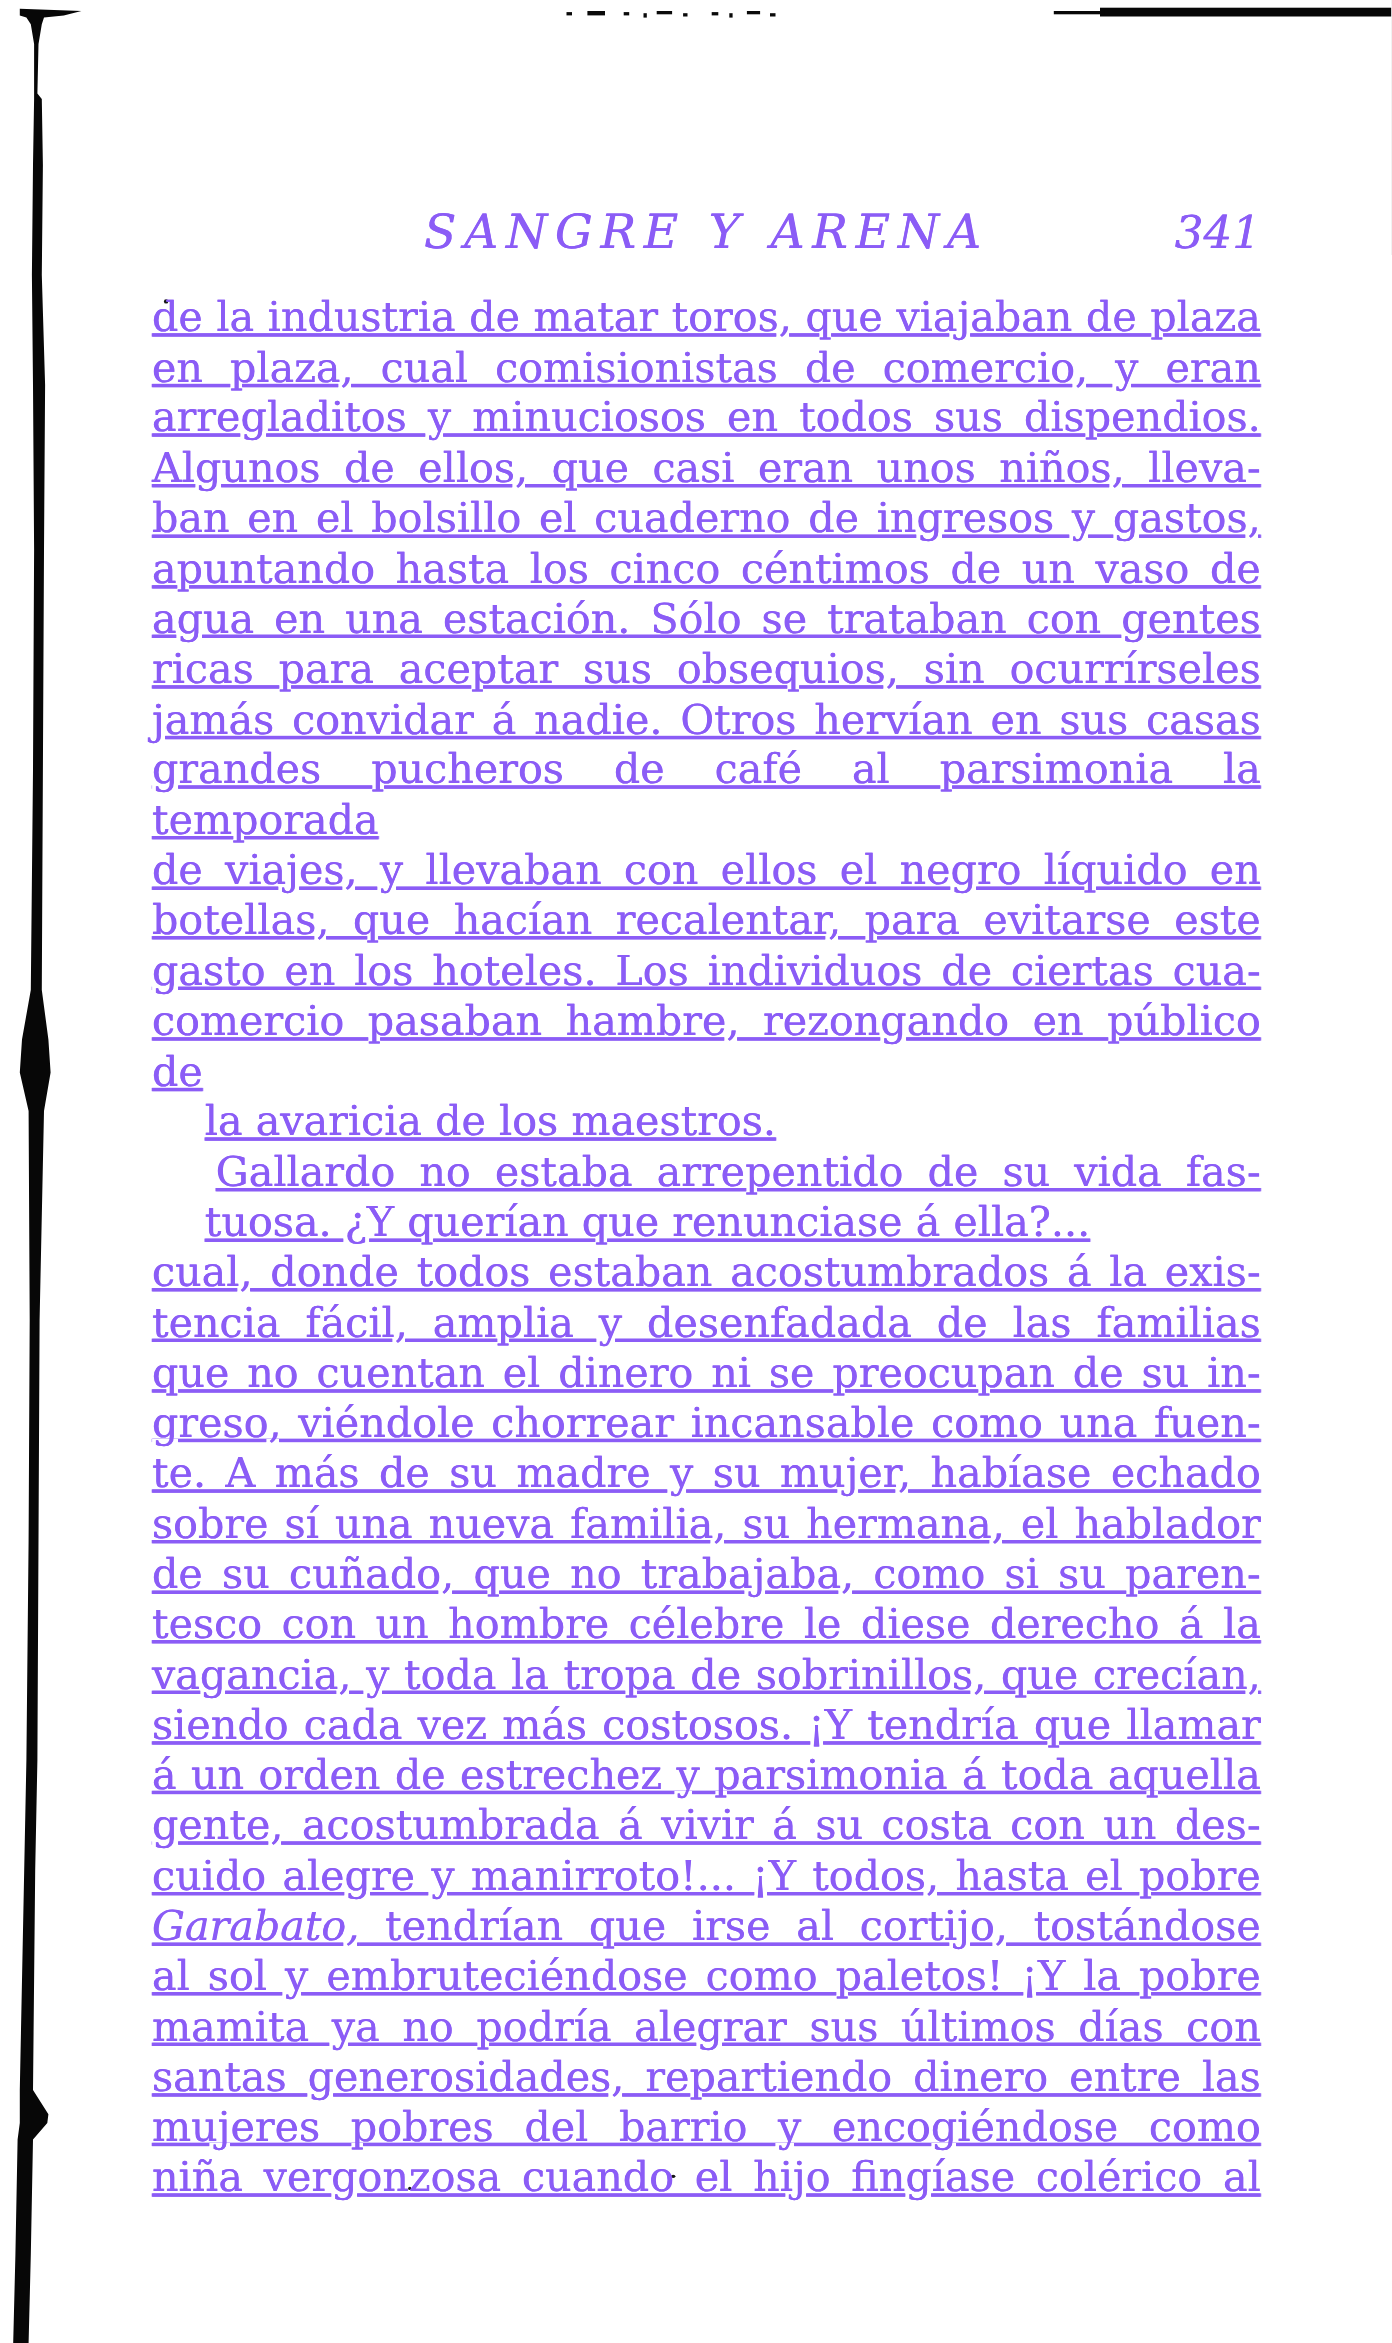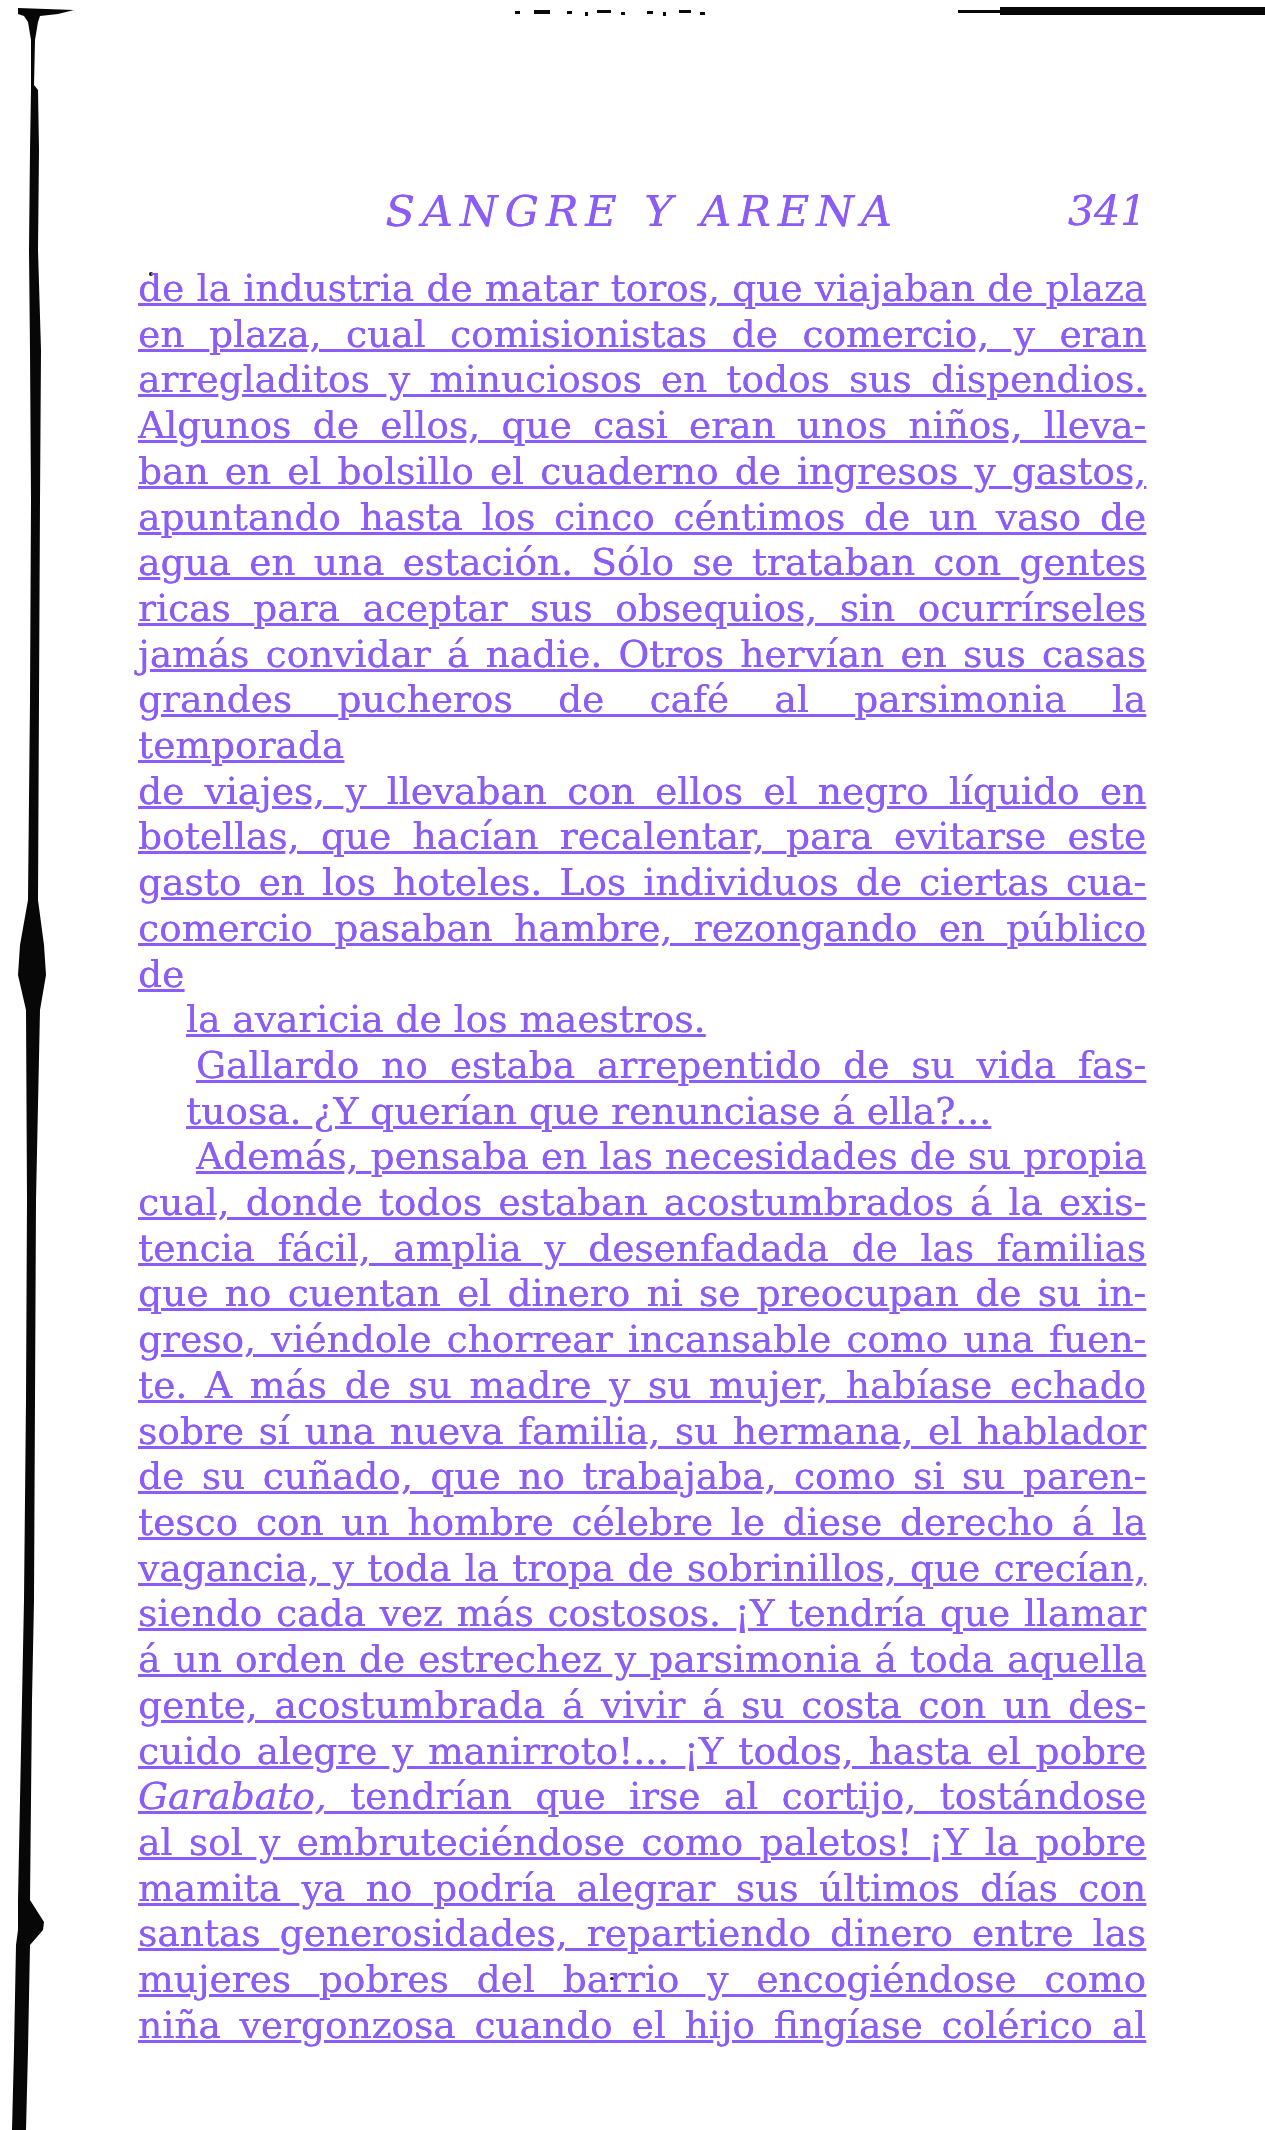--- a/index.html
+++ b/index.html
@@ -103,21 +103,20 @@
       <div class="line">ricas para aceptar sus obsequios, sin ocurrírseles</div>
       <div class="line">jamás convidar á nadie. Otros hervían en sus casas</div>
       <div class="line">grandes pucheros de café al parsimonia la temporada</div>
       <div class="line">de viajes, y llevaban con ellos el negro líquido en</div>
       <div class="line">botellas, que hacían recalentar, para evitarse este</div>
       <div class="line">gasto en los hoteles. Los individuos de ciertas cua-</div>
       <div class="line">comercio pasaban hambre, rezongando en público de</div>
       <div class="line flush">la avaricia de los maestros.</div>
       <div class="line indent">Gallardo no estaba arrepentido de su vida fas-</div>
       <div class="line flush">tuosa. ¿Y querían que renunciase á ella?...</div>
-      <div class="line indent">Además, pensaba en las necesidades de su propia</div>
       <div class="line">cual, donde todos estaban acostumbrados á la exis-</div>
       <div class="line">tencia fácil, amplia y desenfadada de las familias</div>
       <div class="line">que no cuentan el dinero ni se preocupan de su in-</div>
       <div class="line">greso, viéndole chorrear incansable como una fuen-</div>
       <div class="line">te. A más de su madre y su mujer, habíase echado</div>
       <div class="line">sobre sí una nueva familia, su hermana, el hablador</div>
       <div class="line">de su cuñado, que no trabajaba, como si su paren-</div>
       <div class="line">tesco con un hombre célebre le diese derecho á la</div>
       <div class="line">vagancia, y toda la tropa de sobrinillos, que crecían,</div>
       <div class="line">siendo cada vez más costosos. ¡Y tendría que llamar</div>

